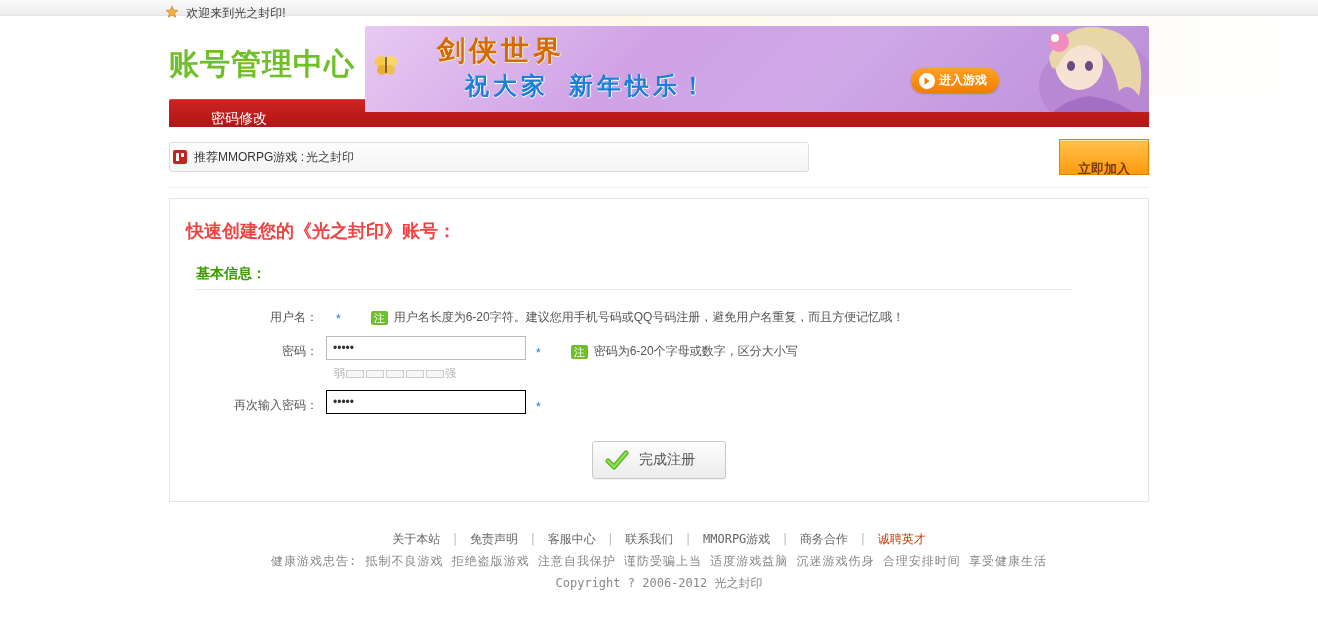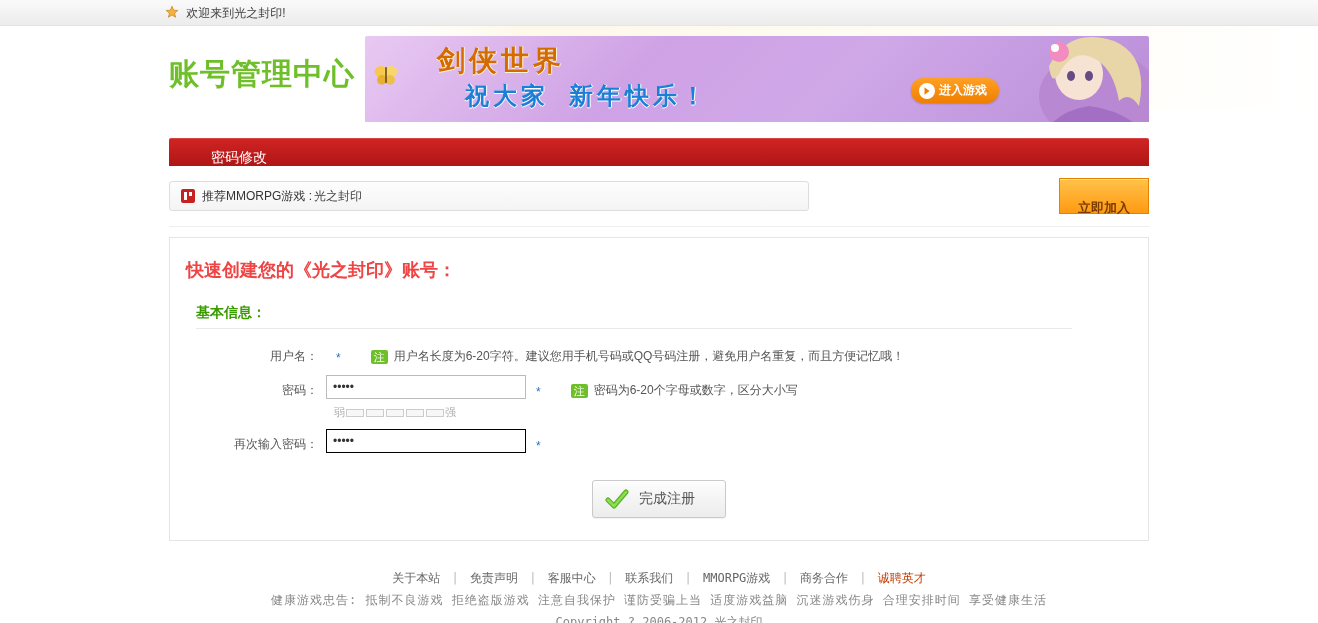--- a/index.html
+++ b/index.html
@@ -7,21 +7,21 @@
       font-family: "Microsoft YaHei", Arial, sans-serif;
       font-size: 12px;
       color: #333;
       background: #fff;
     }
 
     
     .topbar {
       background: linear-gradient(#fafafa, #ececec);
       border-bottom: 1px solid #e5e5e5;
-      height: 26px;
+      height: 16px;
       line-height: 26px;
       padding-left: 165px;
       color: #444;
       font-size: 12px;
     }
     .topbar .star-icon {
       display: inline-block;
       width: 14px; height: 14px;
       vertical-align: -2px;
       margin-right: 4px;
@@ -117,40 +117,39 @@
     
     .redbar {
       background: linear-gradient(#d02424, #b01515);
       height: 28px;
       line-height: 38px;
       color: #fff;
       font-size: 14px;
       padding-left: 42px;
       border-radius: 2px 2px 0 0;
       box-shadow: inset 0 1px 0 rgba(255,255,255,.15);
-      margin-top: 29px;
     }
 
     
     .recommend-row{
       display:flex;
       gap:12px;
       align-items:center;
       padding: 12px 0;
       border-bottom: 1px solid #eee;
     }
     .recommend-box{
       flex: 0 0 640px;
       border: 1px solid #ddd;
       background: linear-gradient(#fdfdfd,#f4f4f4);
       border-radius: 3px;
       height: 30px;
       display:flex;
       align-items:center;
-      padding: 0 10px;
+      padding: 0 2px;
       color:#333;
       font-size:12px;
     }
     .recommend-box .game-icon{
       width:16px;height:16px;margin-right:6px;
       display:inline-flex;align-items:center;justify-content:center;
     }
     .recommend-box a{ color:#444; text-decoration:none; margin-left:2px;}
     .join-btn{
       margin-left:auto;

